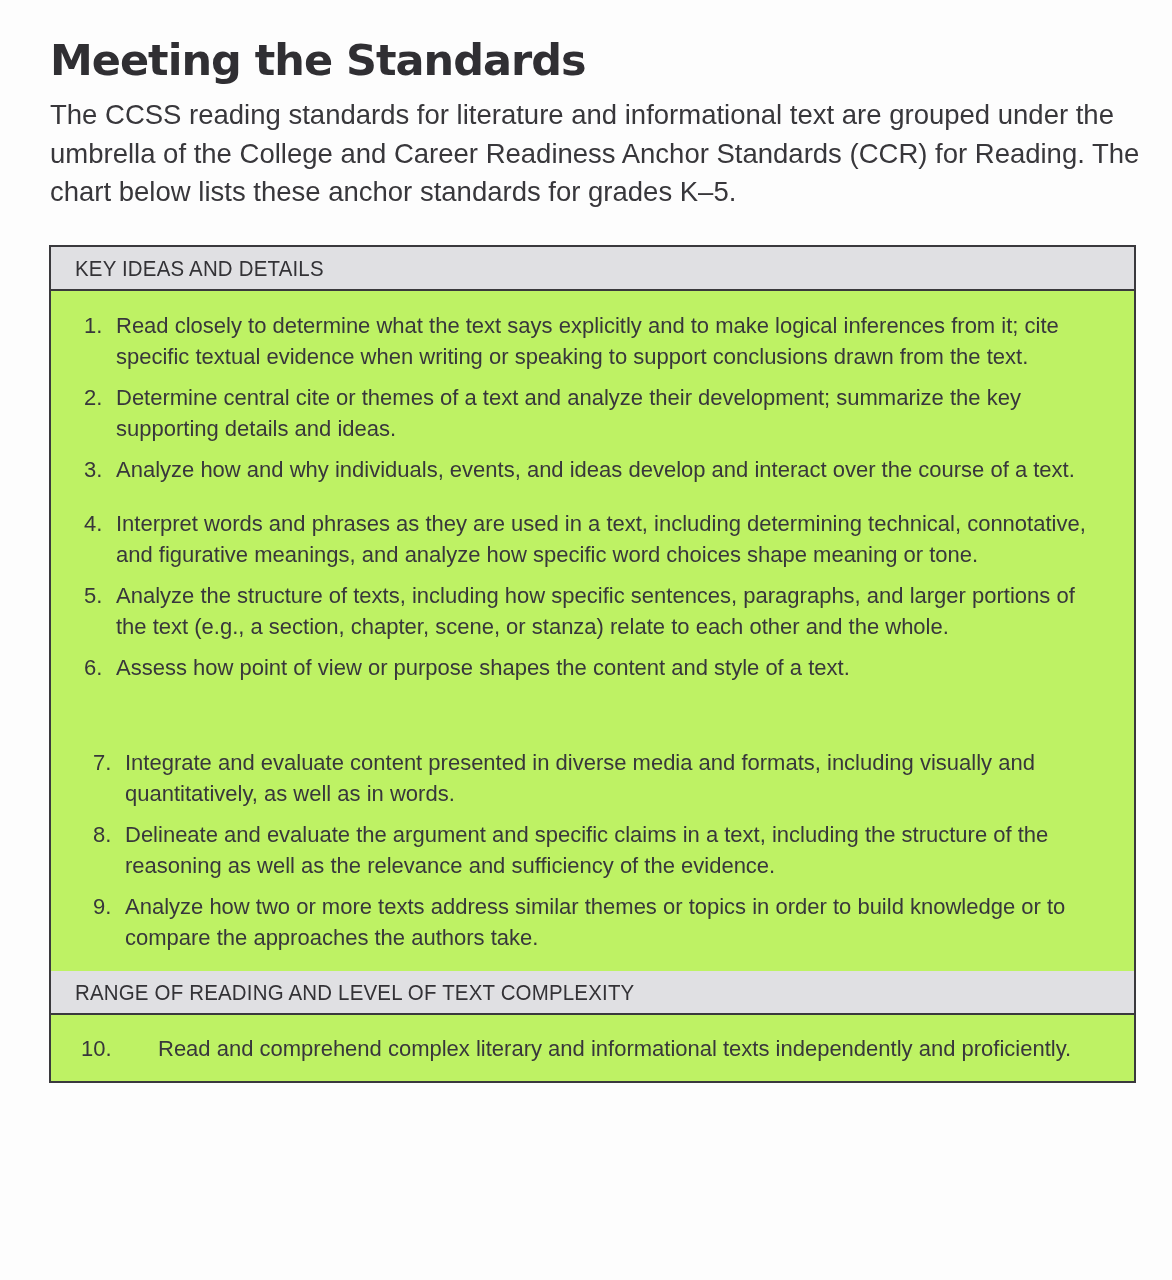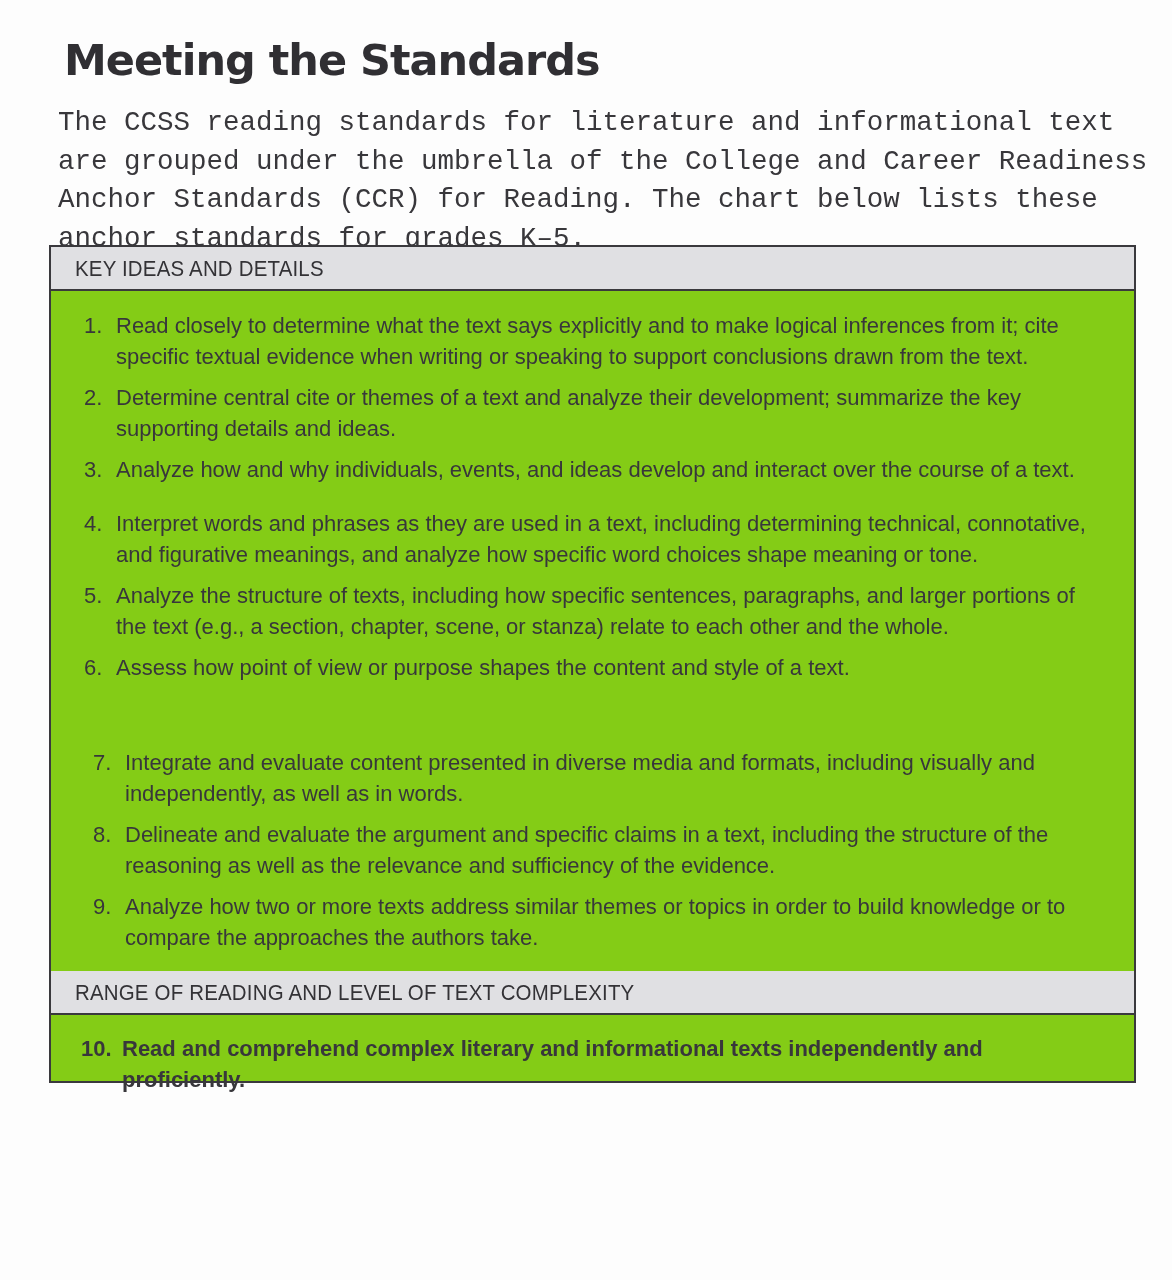--- a/index.html
+++ b/index.html
@@ -4,42 +4,42 @@
 <style>
   html, body { margin: 0; padding: 0; }
   body {
     width: 1172px; height: 1280px;
     background: #fdfdfd;
     color: #333236;
     position: relative;
     overflow: hidden;
   }
   .title {
-    position: absolute; left: 64px; top: 30px;
+    position: absolute; left: 50px; top: 30px;
     font-family: "DejaVu Sans", sans-serif;
     font-weight: bold;
     font-size: 43px;
     letter-spacing: -1px;
     color: #302f33;
     margin: 0;
     line-height: 60px;
   }
   .intro {
     position: absolute; left: 50px; top: 96px; width: 1090px;
-    font-family: Liberation Mono, monospace;
+    font-family: Liberation Sans, sans-serif;
     font-size: 27.5px;
     line-height: 38.5px;
     color: #38373b;
-    margin: 8px;
+    margin: 0;
   }
   .table {
     position: absolute; left: 49px; top: 245px;
     width: 1083px;
     border: 2px solid #3a393d;
-    background: #84cc16;
+    background: #bef264;
     box-sizing: content-box;
   }
   .section-head {
     background: #e0e0e3;
     height: 42px;
     border-bottom: 2px solid #3a393d;
     font-family: "Liberation Sans", sans-serif;
     font-size: 22px;
     letter-spacing: 0.2px;
     color: #333236;
@@ -66,21 +66,21 @@
   }
   .item .txt { display: block; }
   .sec1 .section-body { padding-top: 20px; height: 199px; box-sizing: border-box; }
   .sec1 .item { margin-bottom: 11px; }
   .sec2 .section-body { padding-top: 19px; height: 240px; box-sizing: border-box; }
   .sec2 .item { margin-bottom: 11px; }
   .sec3 .section-body { padding-top: 18px; height: 241px; box-sizing: border-box; }
   .sec3 .item { margin-bottom: 11px; padding-left: 74px; }
   .sec3 .item .num { left: 42px; }
   .sec4 .section-body { padding-top: 19px; height: 66px; box-sizing: border-box; }
-  .sec4 .item { padding-left: 71px; font-weight: bold; }
+  .sec4 .item { padding-left: 107px; }
   .sec4 .item .num { left: 30px; }
 </style>
 </head>
 <body>
 
 <h1 class="title">Meeting the Standards</h1>
 <p class="intro">The CCSS reading standards for literature and informational text are grouped under the umbrella of the College and Career Readiness Anchor Standards (CCR) for Reading. The chart below lists these anchor standards for grades K–5.</p>
 
 <div class="table">
 
@@ -116,21 +116,21 @@
         <span class="num">6.</span>
         <span class="txt">Assess how point of view or purpose shapes the content and style of a text.</span>
       </div>
     </div>
   </div>
 
   <div class="sec3">
     <div class="section-body">
       <div class="item">
         <span class="num">7.</span>
-        <span class="txt">Integrate and evaluate content presented in diverse media and formats, including visually and independently, as well as in words.</span>
+        <span class="txt">Integrate and evaluate content presented in diverse media and formats, including visually and quantitatively, as well as in words.</span>
       </div>
       <div class="item">
         <span class="num">8.</span>
         <span class="txt">Delineate and evaluate the argument and specific claims in a text, including the structure of the reasoning as well as the relevance and sufficiency of the evidence.</span>
       </div>
       <div class="item">
         <span class="num">9.</span>
         <span class="txt">Analyze how two or more texts address similar themes or topics in order to build knowledge or to compare the approaches the authors take.</span>
       </div>
     </div>

